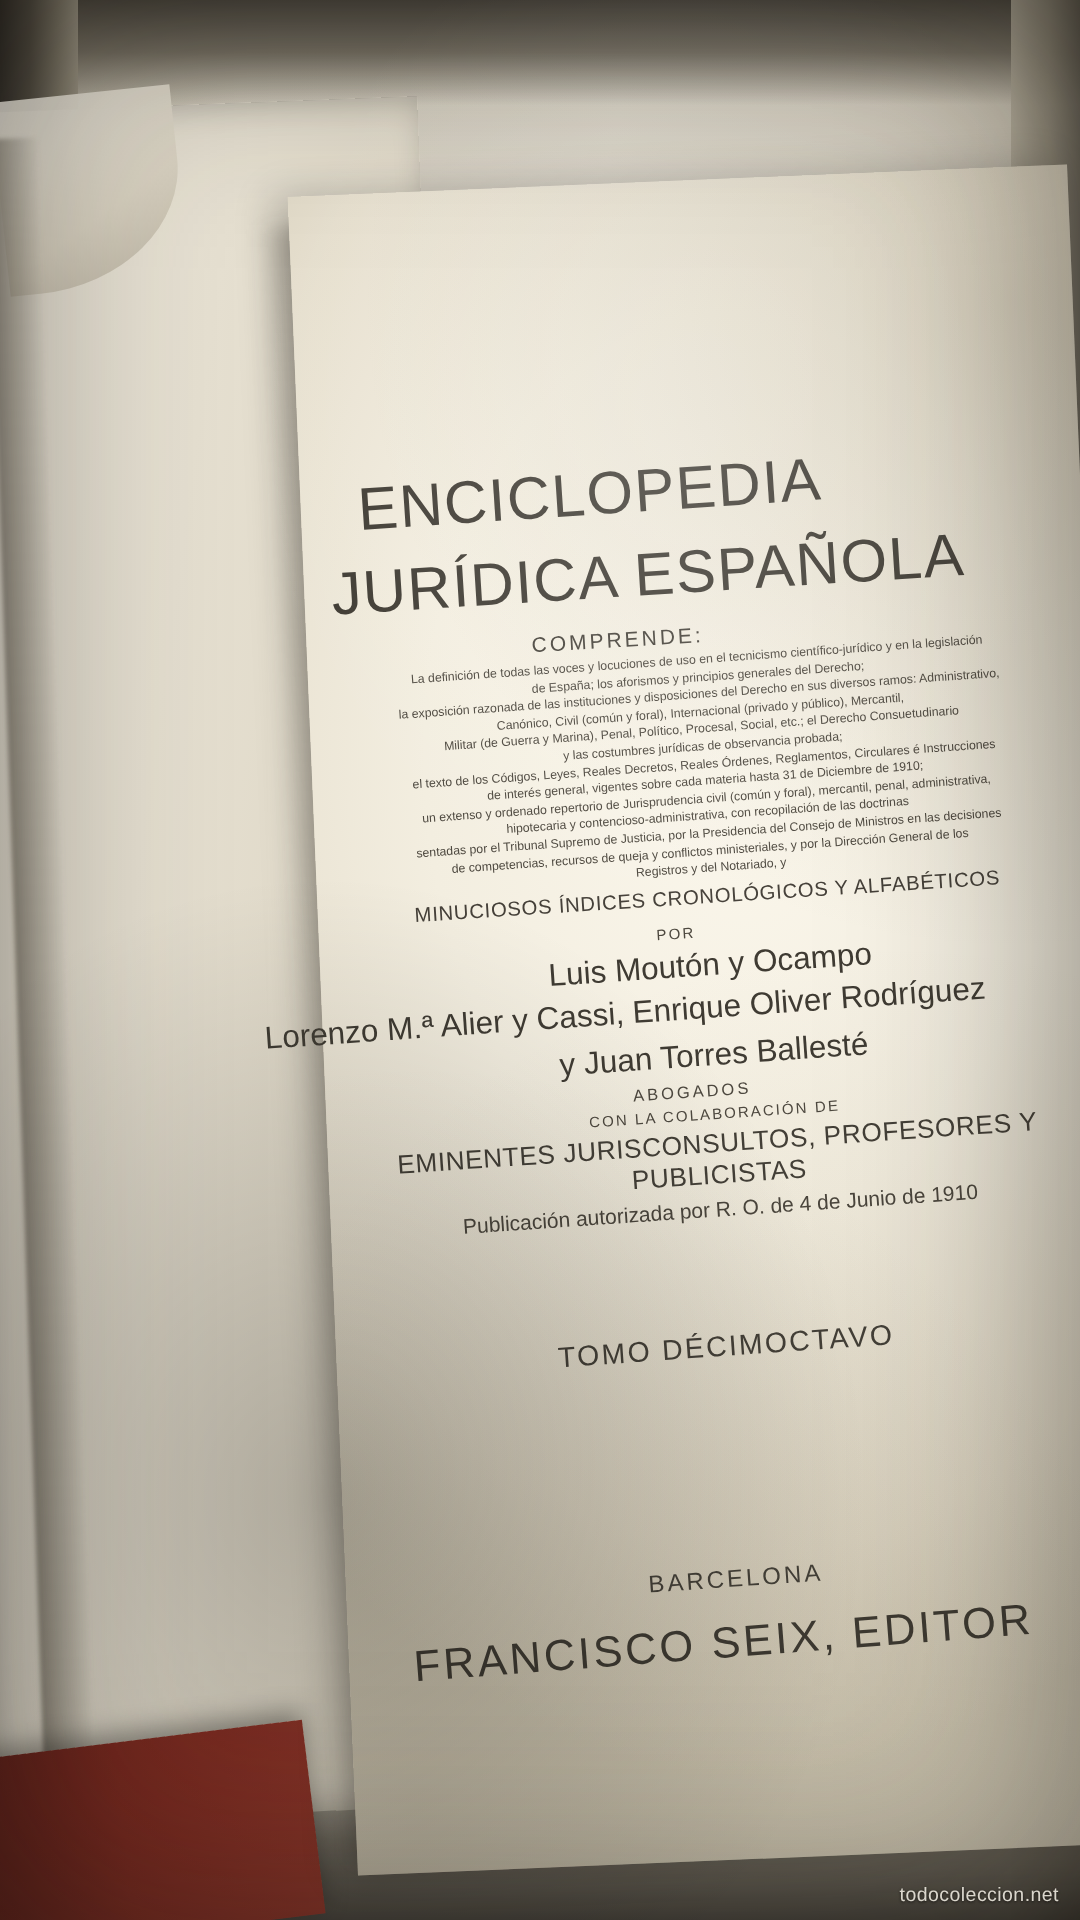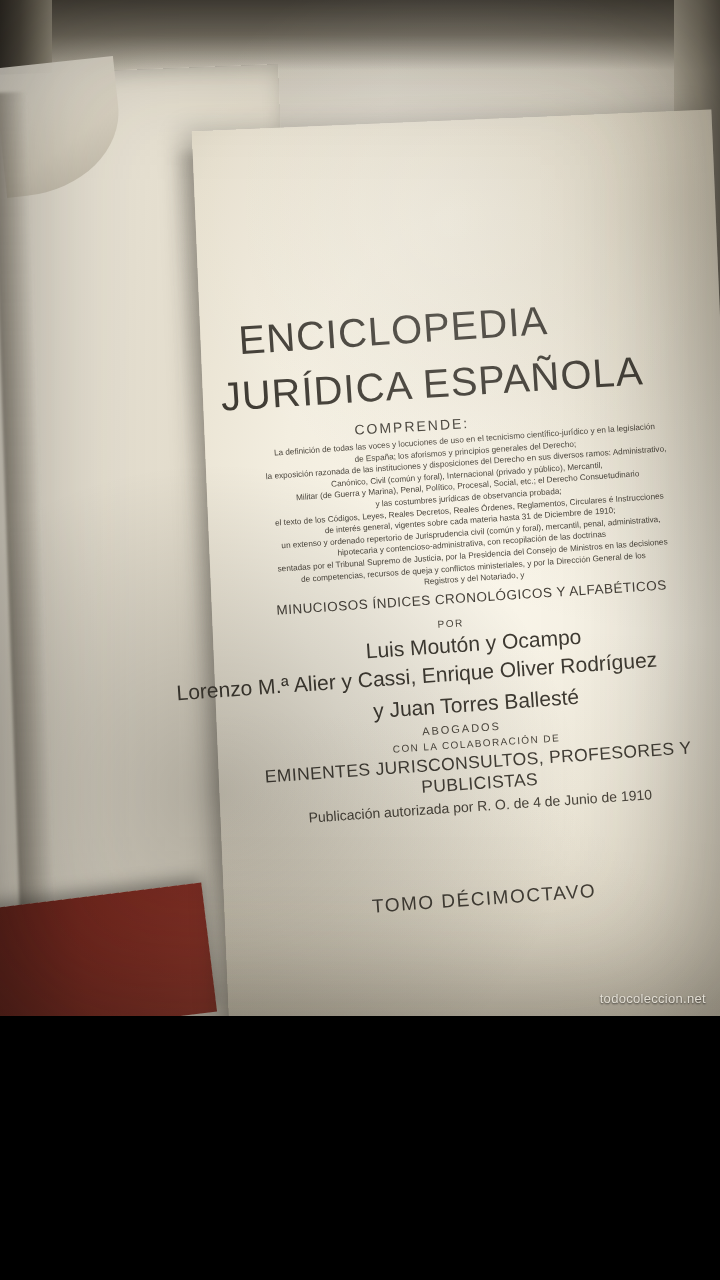--- a/index.html
+++ b/index.html
@@ -10,21 +10,21 @@
   body {
     width: 720px;
     height: 1280px;
     overflow: hidden;
     font-family: "Liberation Serif", serif;
   }
 
   #photo {
     position: relative;
     width: 720px;
-    height: 1016px;
+    height: 1280px;
     overflow: hidden;
     background: #15803d;
   }
 
   
   .backdrop {
     position: absolute;
     inset: 0;
     background:
       radial-gradient(ellipse 120% 80% at 45% 40%, rgba(255,255,255,0.10), rgba(0,0,0,0) 70%),

